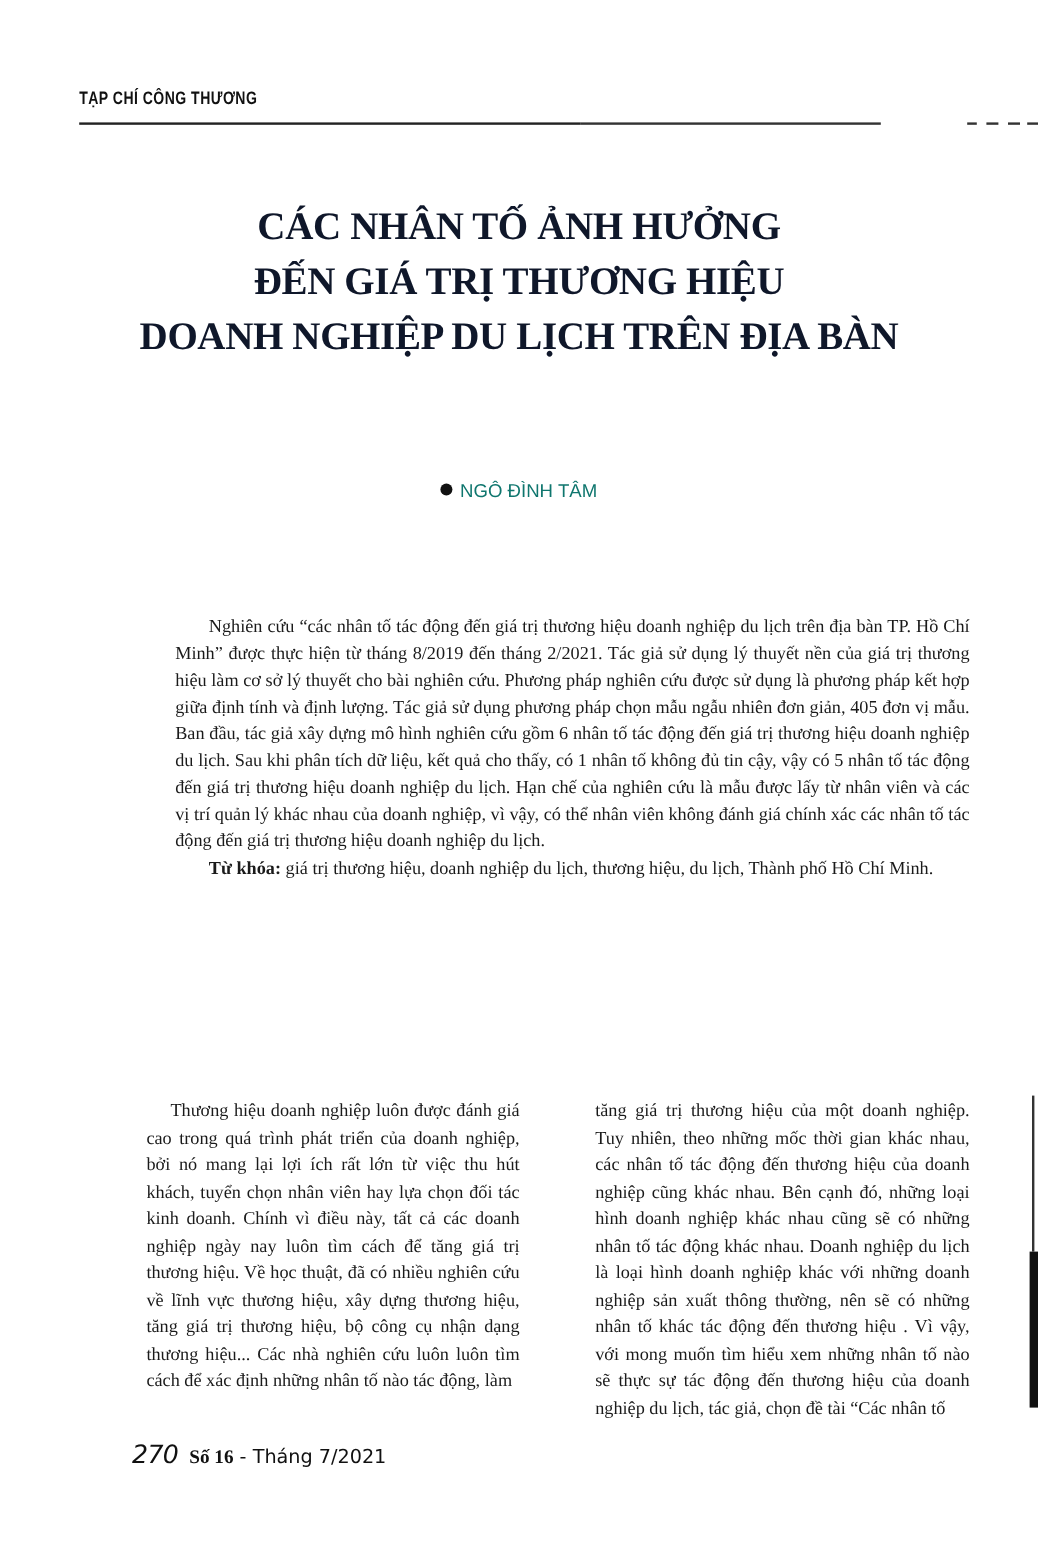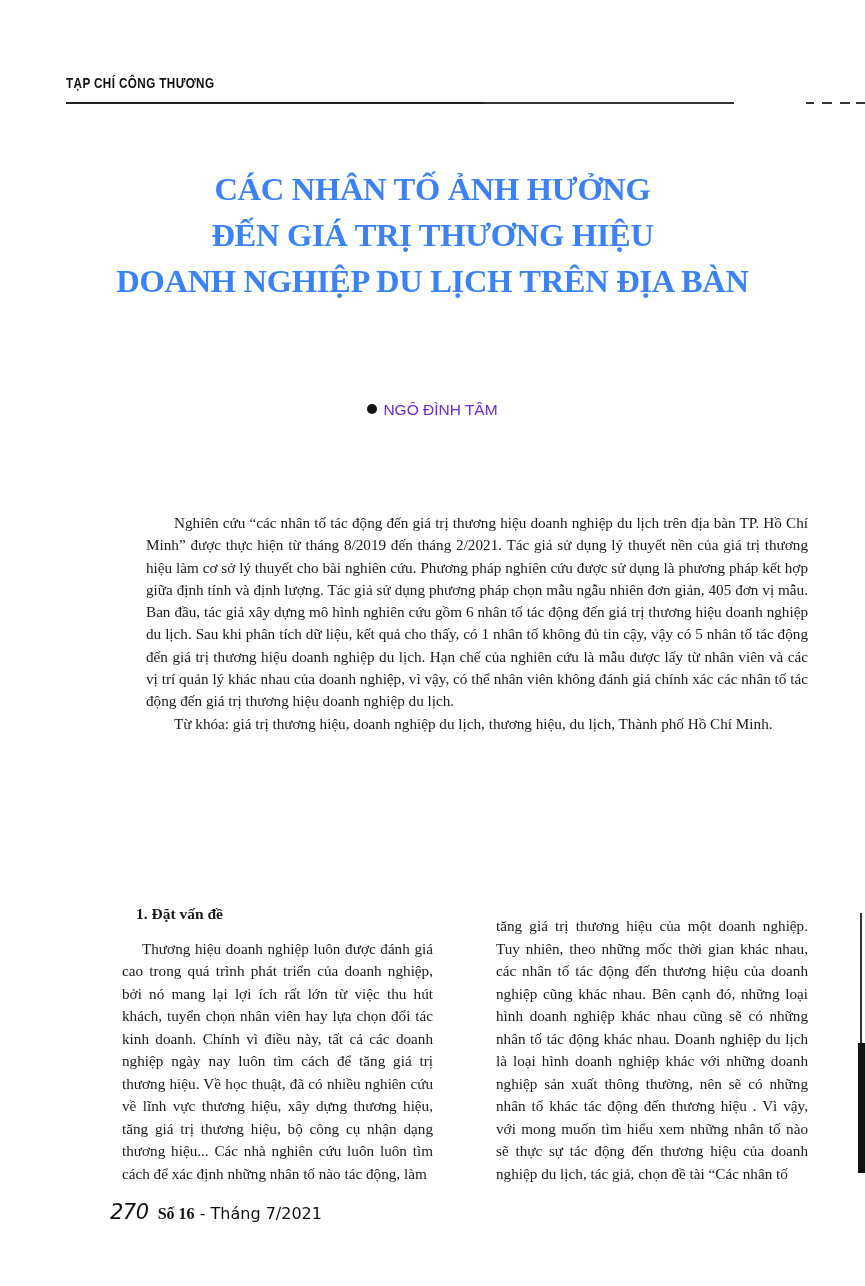--- a/index.html
+++ b/index.html
@@ -9,36 +9,36 @@
     font-family: "Liberation Sans", sans-serif; font-weight: bold;
     font-size: 15px; letter-spacing: 0.5px; transform: scaleX(0.78); transform-origin: left center;
     color: #111;
   }
   .header-rule { position: absolute; left: 66px; top: 102px; width: 418px; height: 2px; background: #222; }
   .header-rule2 { position: absolute; left: 484px; top: 102px; width: 250px; height: 2px; background: #333; }
   .header-dash { position: absolute; top: 102px; height: 2px; background: #333; }
   .title {
     position: absolute; left: 60px; width: 745px; top: 166px; text-align: center;
     font-family: "Liberation Serif", serif; font-weight: bold; font-size: 32.5px; line-height: 46px;
-    color: #3b82f6; letter-spacing: -0.3px;
+    color: #0f172a; letter-spacing: -0.3px;
   }
   .title div { white-space: nowrap; }
   .author {
     position: absolute; left: 0; width: 865px; top: 401px; text-align: center;
-    font-family: "Liberation Sans", sans-serif; font-size: 15.5px; color: #6d28d9;
+    font-family: "Liberation Sans", sans-serif; font-size: 15.5px; color: #0f766e;
   }
   .author .dot { display: inline-block; width: 10px; height: 10px; border-radius: 50%; background: #111; margin-right: 6px; vertical-align: 1px; }
   .abstract {
     position: absolute; left: 146px; width: 662px; top: 512px;
     font-family: "Liberation Serif", serif; font-size: 15.2px; line-height: 22.3px; color: #1a1a1a;
     text-align: justify;
   }
   .abstract .label { font-weight: bold; font-size: 15.5px; margin-left: 28px; display: block; margin-bottom: 0; }
   .abstract p { margin: 0; text-indent: 28px; }
-  .abstract .kw-label { font-weight: normal; }
+  .abstract .kw-label { font-weight: bold; }
   .col {
     position: absolute; top: 903px;
     font-family: "Liberation Serif", serif; font-size: 15.2px; line-height: 22.5px; color: #1a1a1a;
     text-align: justify;
   }
   .col-left { left: 110px; width: 335px; }
   .col-right { left: 484px; width: 336px; }
   .col h2 { font-size: 15.5px; font-weight: bold; margin: 0; padding-left: 26px; line-height: 22.5px; }
   .col p { margin: 12px; text-indent: 20px; }
   .col-right p { text-indent: 0; }
@@ -72,21 +72,20 @@
 <div class="author">
   <span class="dot"></span><span>NGÔ ĐÌNH TÂM</span>
 </div>
 
 <div class="abstract">
   <p>Nghiên cứu “các nhân tố tác động đến giá trị thương hiệu doanh nghiệp du lịch trên địa bàn TP. Hồ Chí Minh” được thực hiện từ tháng 8/2019 đến tháng 2/2021. Tác giả sử dụng lý thuyết nền của giá trị thương hiệu làm cơ sở lý thuyết cho bài nghiên cứu. Phương pháp nghiên cứu được sử dụng là phương pháp kết hợp giữa định tính và định lượng. Tác giả sử dụng phương pháp chọn mẫu ngẫu nhiên đơn giản, 405 đơn vị mẫu. Ban đầu, tác giả xây dựng mô hình nghiên cứu gồm 6 nhân tố tác động đến giá trị thương hiệu doanh nghiệp du lịch. Sau khi phân tích dữ liệu, kết quả cho thấy, có 1 nhân tố không đủ tin cậy, vậy có 5 nhân tố tác động đến giá trị thương hiệu doanh nghiệp du lịch. Hạn chế của nghiên cứu là mẫu được lấy từ nhân viên và các vị trí quản lý khác nhau của doanh nghiệp, vì vậy, có thể nhân viên không đánh giá chính xác các nhân tố tác động đến giá trị thương hiệu doanh nghiệp du lịch.</p>
   <p><span class="kw-label">Từ khóa:</span><span> giá trị thương hiệu, doanh nghiệp du lịch, thương hiệu, du lịch, Thành phố Hồ Chí Minh.</span></p>
 </div>
 
 <div class="col col-left">
-  <h2>1. Đặt vấn đề</h2>
   <p>Thương hiệu doanh nghiệp luôn được đánh giá cao trong quá trình phát triển của doanh nghiệp, bởi nó mang lại lợi ích rất lớn từ việc thu hút khách, tuyển chọn nhân viên hay lựa chọn đối tác kinh doanh. Chính vì điều này, tất cả các doanh nghiệp ngày nay luôn tìm cách để tăng giá trị thương hiệu. Về học thuật, đã có nhiều nghiên cứu về lĩnh vực thương hiệu, xây dựng thương hiệu, tăng giá trị thương hiệu, bộ công cụ nhận dạng thương hiệu... Các nhà nghiên cứu luôn luôn tìm cách để xác định những nhân tố nào tác động, làm</p>
 </div>
 
 <div class="col col-right">
   <p>tăng giá trị thương hiệu của một doanh nghiệp. Tuy nhiên, theo những mốc thời gian khác nhau, các nhân tố tác động đến thương hiệu của doanh nghiệp cũng khác nhau. Bên cạnh đó, những loại hình doanh nghiệp khác nhau cũng sẽ có những nhân tố tác động khác nhau. Doanh nghiệp du lịch là loại hình doanh nghiệp khác với những doanh nghiệp sản xuất thông thường, nên sẽ có những nhân tố khác tác động đến thương hiệu . Vì vậy, với mong muốn tìm hiểu xem những nhân tố nào sẽ thực sự tác động đến thương hiệu của doanh nghiệp du lịch, tác giả, chọn đề tài “Các nhân tố</p>
 </div>
 
 <div class="side-bar-top"></div>
 <div class="side-bar" style="top:1043px;height:130px;"></div>
 

